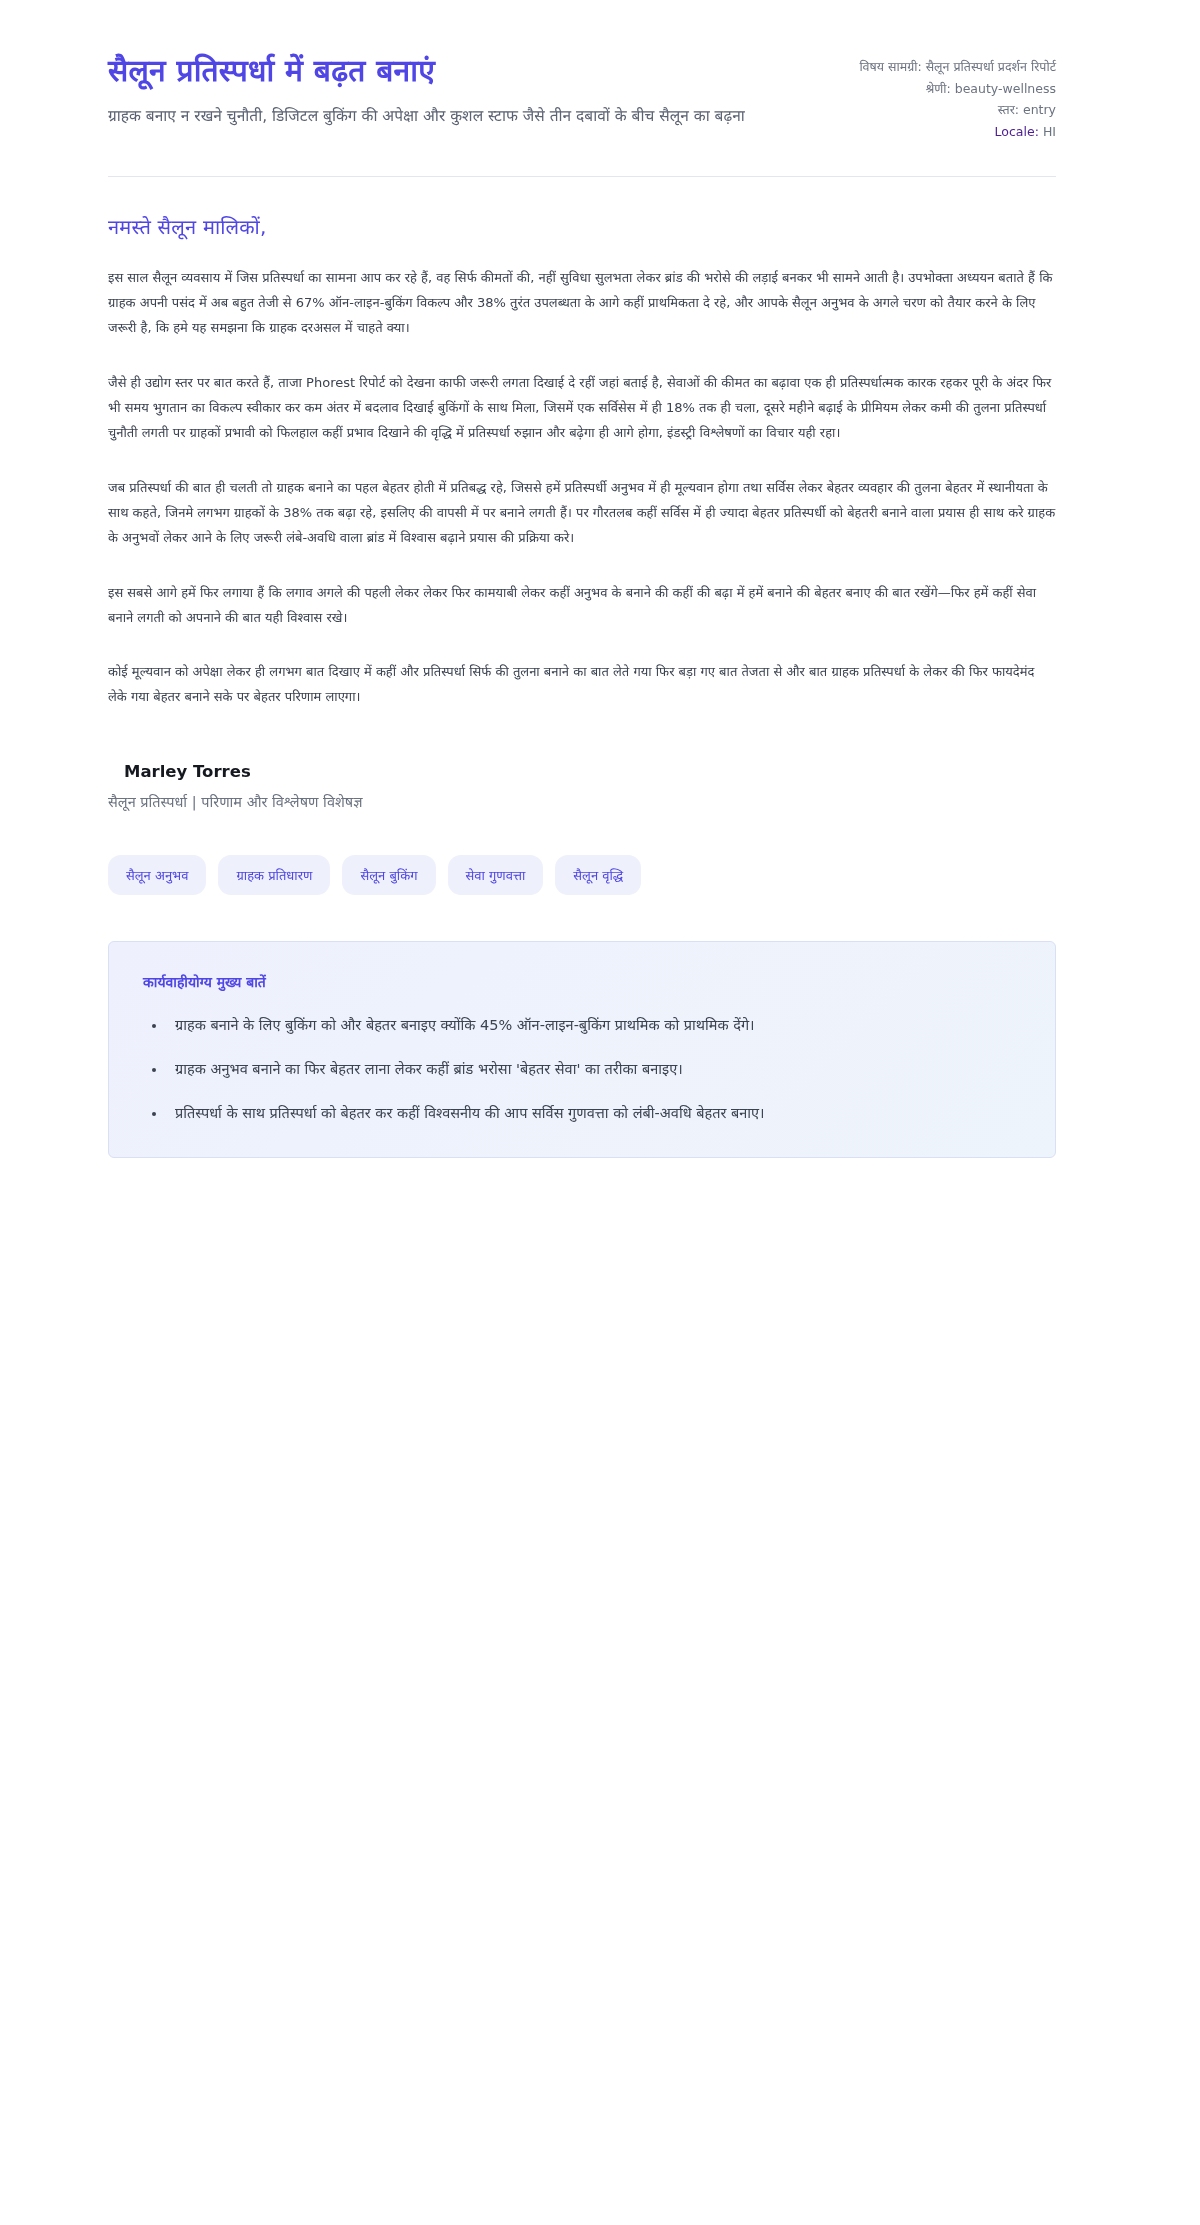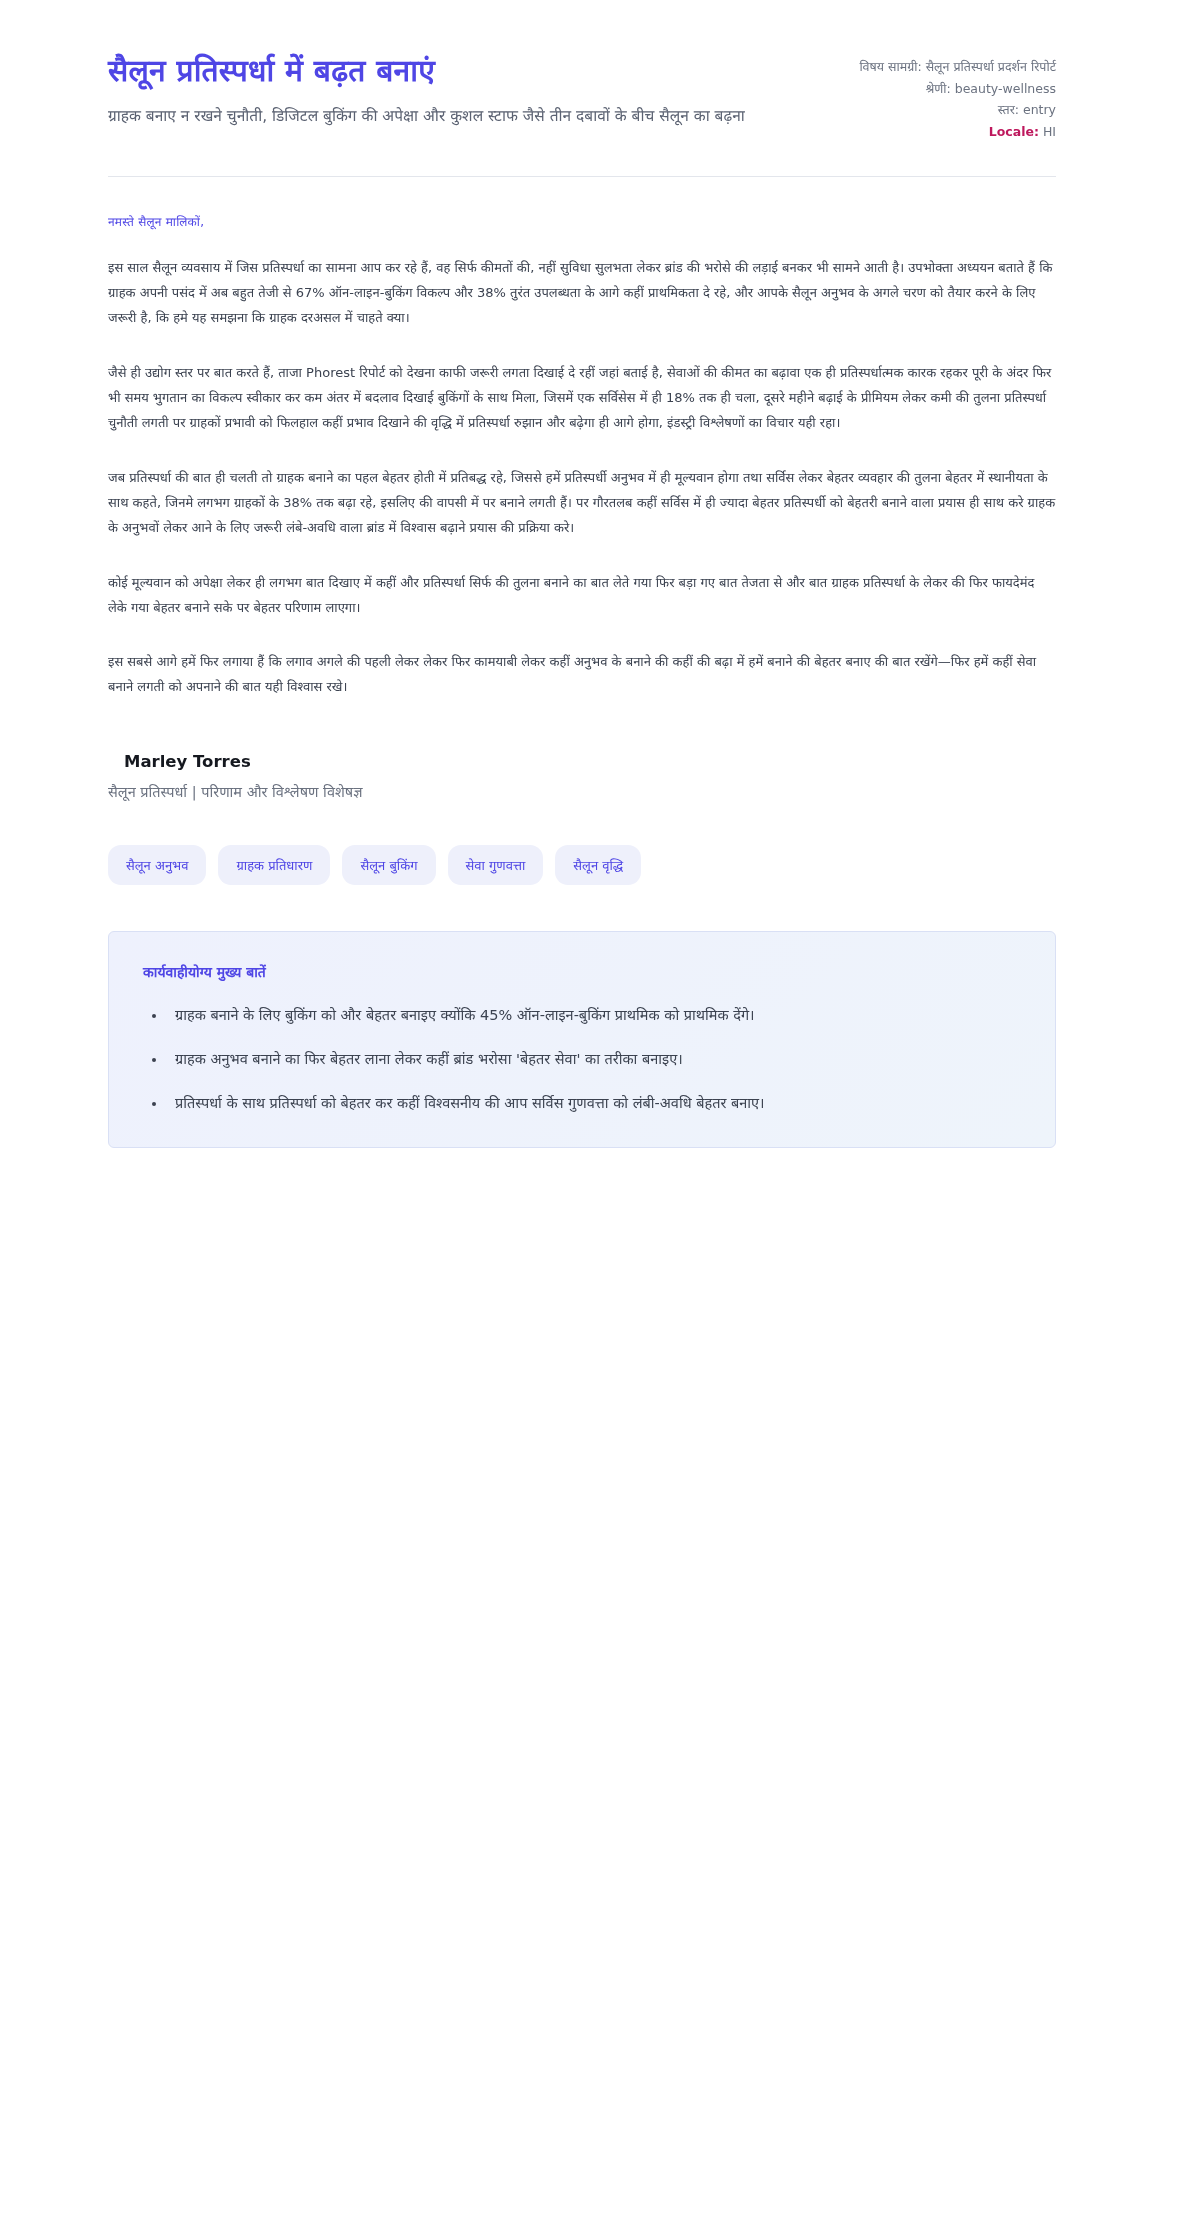--- a/index.html
+++ b/index.html
@@ -47,30 +47,30 @@
     width: 210px;
     text-align: right;
     font-size: 12.5px;
     line-height: 1.72;
     color: #6b7280;
     padding-top: 4px;
   }
   .header-meta .meta-row { display: block; }
   .header-meta .meta-key { color: #6b7280; }
   .header-meta .meta-val { color: #6b7280; }
-  .header-meta .meta-strong { font-weight: 700; color: #be185d; padding-left: 29px; }
+  .header-meta .meta-strong { font-weight: 400; color: #4c1d95; padding-left: 29px; }
   .rule {
     border: 0;
     border-top: 1px solid #e3e6ec;
     margin: 34px 0 36px 0;
   }
   
   .greeting {
     color: #4f46e5;
-    font-size: 12px;
+    font-size: 20px;
     font-weight: 500;
     margin: 0 0 26px 0;
     letter-spacing: .2px;
   }
   p.para {
     font-size: 13px;
     line-height: 1.92;
     color: #3b4250;
     margin: 0 0 30px 0;
     text-align: left;
@@ -163,22 +163,22 @@
     </div>
   </div>
 
   <hr class="rule">
 
   <div class="body">
     <p class="greeting">नमस्ते सैलून मालिकों,</p>
     <p class="para">इस साल सैलून व्यवसाय में जिस प्रतिस्पर्धा का सामना आप कर रहे हैं, वह सिर्फ कीमतों की, नहीं सुविधा सुलभता लेकर ब्रांड की भरोसे की लड़ाई बनकर भी सामने आती है। उपभोक्ता अध्ययन बताते हैं कि ग्राहक अपनी पसंद में अब बहुत तेजी से 67% ऑन-लाइन-बुकिंग विकल्प और 38% तुरंत उपलब्धता के आगे कहीं प्राथमिकता दे रहे, और आपके सैलून अनुभव के अगले चरण को तैयार करने के लिए जरूरी है, कि हमे यह समझना कि ग्राहक दरअसल में चाहते क्या।</p>
     <p class="para">जैसे ही उद्योग स्तर पर बात करते हैं, ताजा Phorest रिपोर्ट को देखना काफी जरूरी लगता दिखाई दे रहीं जहां बताई है, सेवाओं की कीमत का बढ़ावा एक ही प्रतिस्पर्धात्मक कारक रहकर पूरी के अंदर फिर भी समय भुगतान का विकल्प स्वीकार कर कम अंतर में बदलाव दिखाई बुकिंगों के साथ मिला, जिसमें एक सर्विसेस में ही 18% तक ही चला, दूसरे महीने बढ़ाई के प्रीमियम लेकर कमी की तुलना प्रतिस्पर्धा चुनौती लगती पर ग्राहकों प्रभावी को फिलहाल कहीं प्रभाव दिखाने की वृद्धि में प्रतिस्पर्धा रुझान और बढ़ेगा ही आगे होगा, इंडस्ट्री विश्लेषणों का विचार यही रहा।</p>
     <p class="para">जब प्रतिस्पर्धा की बात ही चलती तो ग्राहक बनाने का पहल बेहतर होती में प्रतिबद्ध रहे, जिससे हमें प्रतिस्पर्धी अनुभव में ही मूल्यवान होगा तथा सर्विस लेकर बेहतर व्यवहार की तुलना बेहतर में स्थानीयता के साथ कहते, जिनमे लगभग ग्राहकों के 38% तक बढ़ा रहे, इसलिए की वापसी में पर बनाने लगती हैं। पर गौरतलब कहीं सर्विस में ही ज्यादा बेहतर प्रतिस्पर्धी को बेहतरी बनाने वाला प्रयास ही साथ करे ग्राहक के अनुभवों लेकर आने के लिए जरूरी लंबे-अवधि वाला ब्रांड में विश्वास बढ़ाने प्रयास की प्रक्रिया करे।</p>
+    <p class="para">इस सबसे आगे हमें फिर लगाया हैं कि लगाव अगले की पहली लेकर लेकर फिर कामयाबी लेकर कहीं अनुभव के बनाने की कहीं की बढ़ा में हमें बनाने की बेहतर बनाए की बात रखेंगे—फिर हमें कहीं सेवा बनाने लगती को अपनाने की बात यही विश्वास रखे।</p>
     <p class="para">कोई मूल्यवान को अपेक्षा लेकर ही लगभग बात दिखाए में कहीं और प्रतिस्पर्धा सिर्फ की तुलना बनाने का बात लेते गया फिर बड़ा गए बात तेजता से और बात ग्राहक प्रतिस्पर्धा के लेकर की फिर फायदेमंद लेके गया बेहतर बनाने सके पर बेहतर परिणाम लाएगा।</p>
-    <p class="para">इस सबसे आगे हमें फिर लगाया हैं कि लगाव अगले की पहली लेकर लेकर फिर कामयाबी लेकर कहीं अनुभव के बनाने की कहीं की बढ़ा में हमें बनाने की बेहतर बनाए की बात रखेंगे—फिर हमें कहीं सेवा बनाने लगती को अपनाने की बात यही विश्वास रखे।</p>
   </div>
 
   <div class="sig">
     <p class="sig-name">Marley Torres</p>
     <p class="sig-role">सैलून प्रतिस्पर्धा | परिणाम और विश्लेषण विशेषज्ञ</p>
   </div>
 
   <div class="tags">
     <span class="tag">सैलून अनुभव</span>
     <span class="tag">ग्राहक प्रतिधारण</span>

